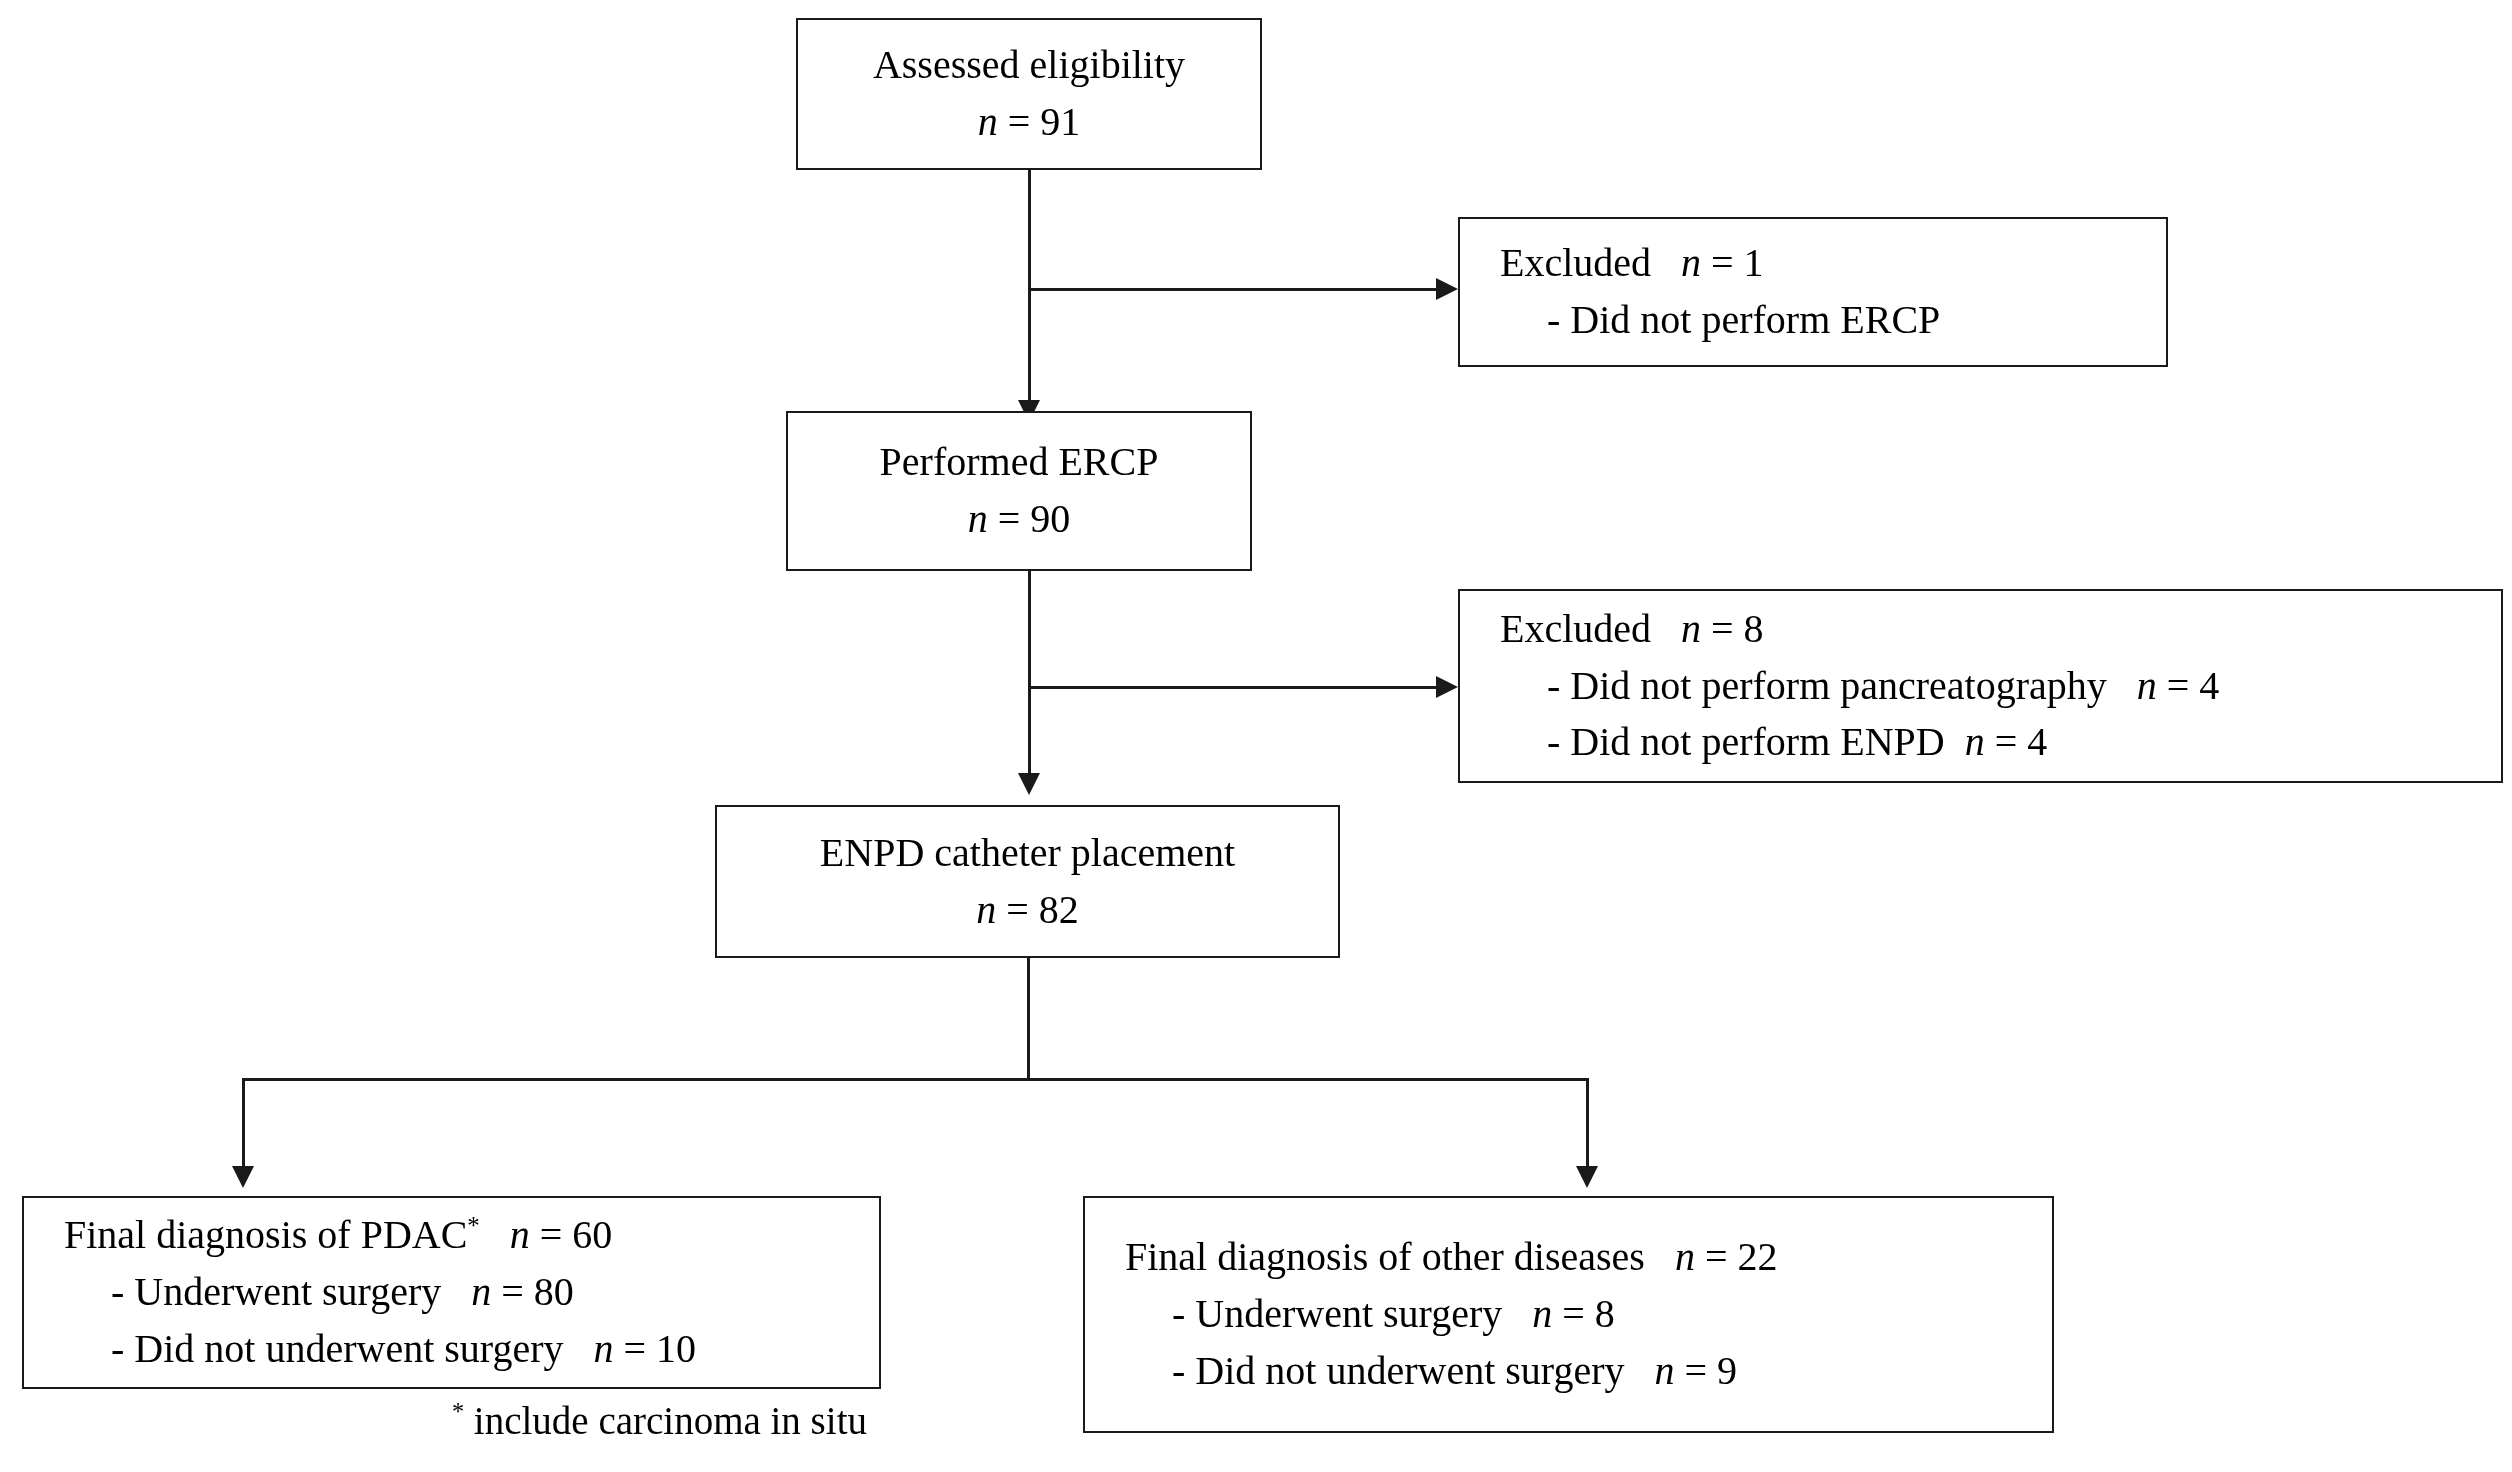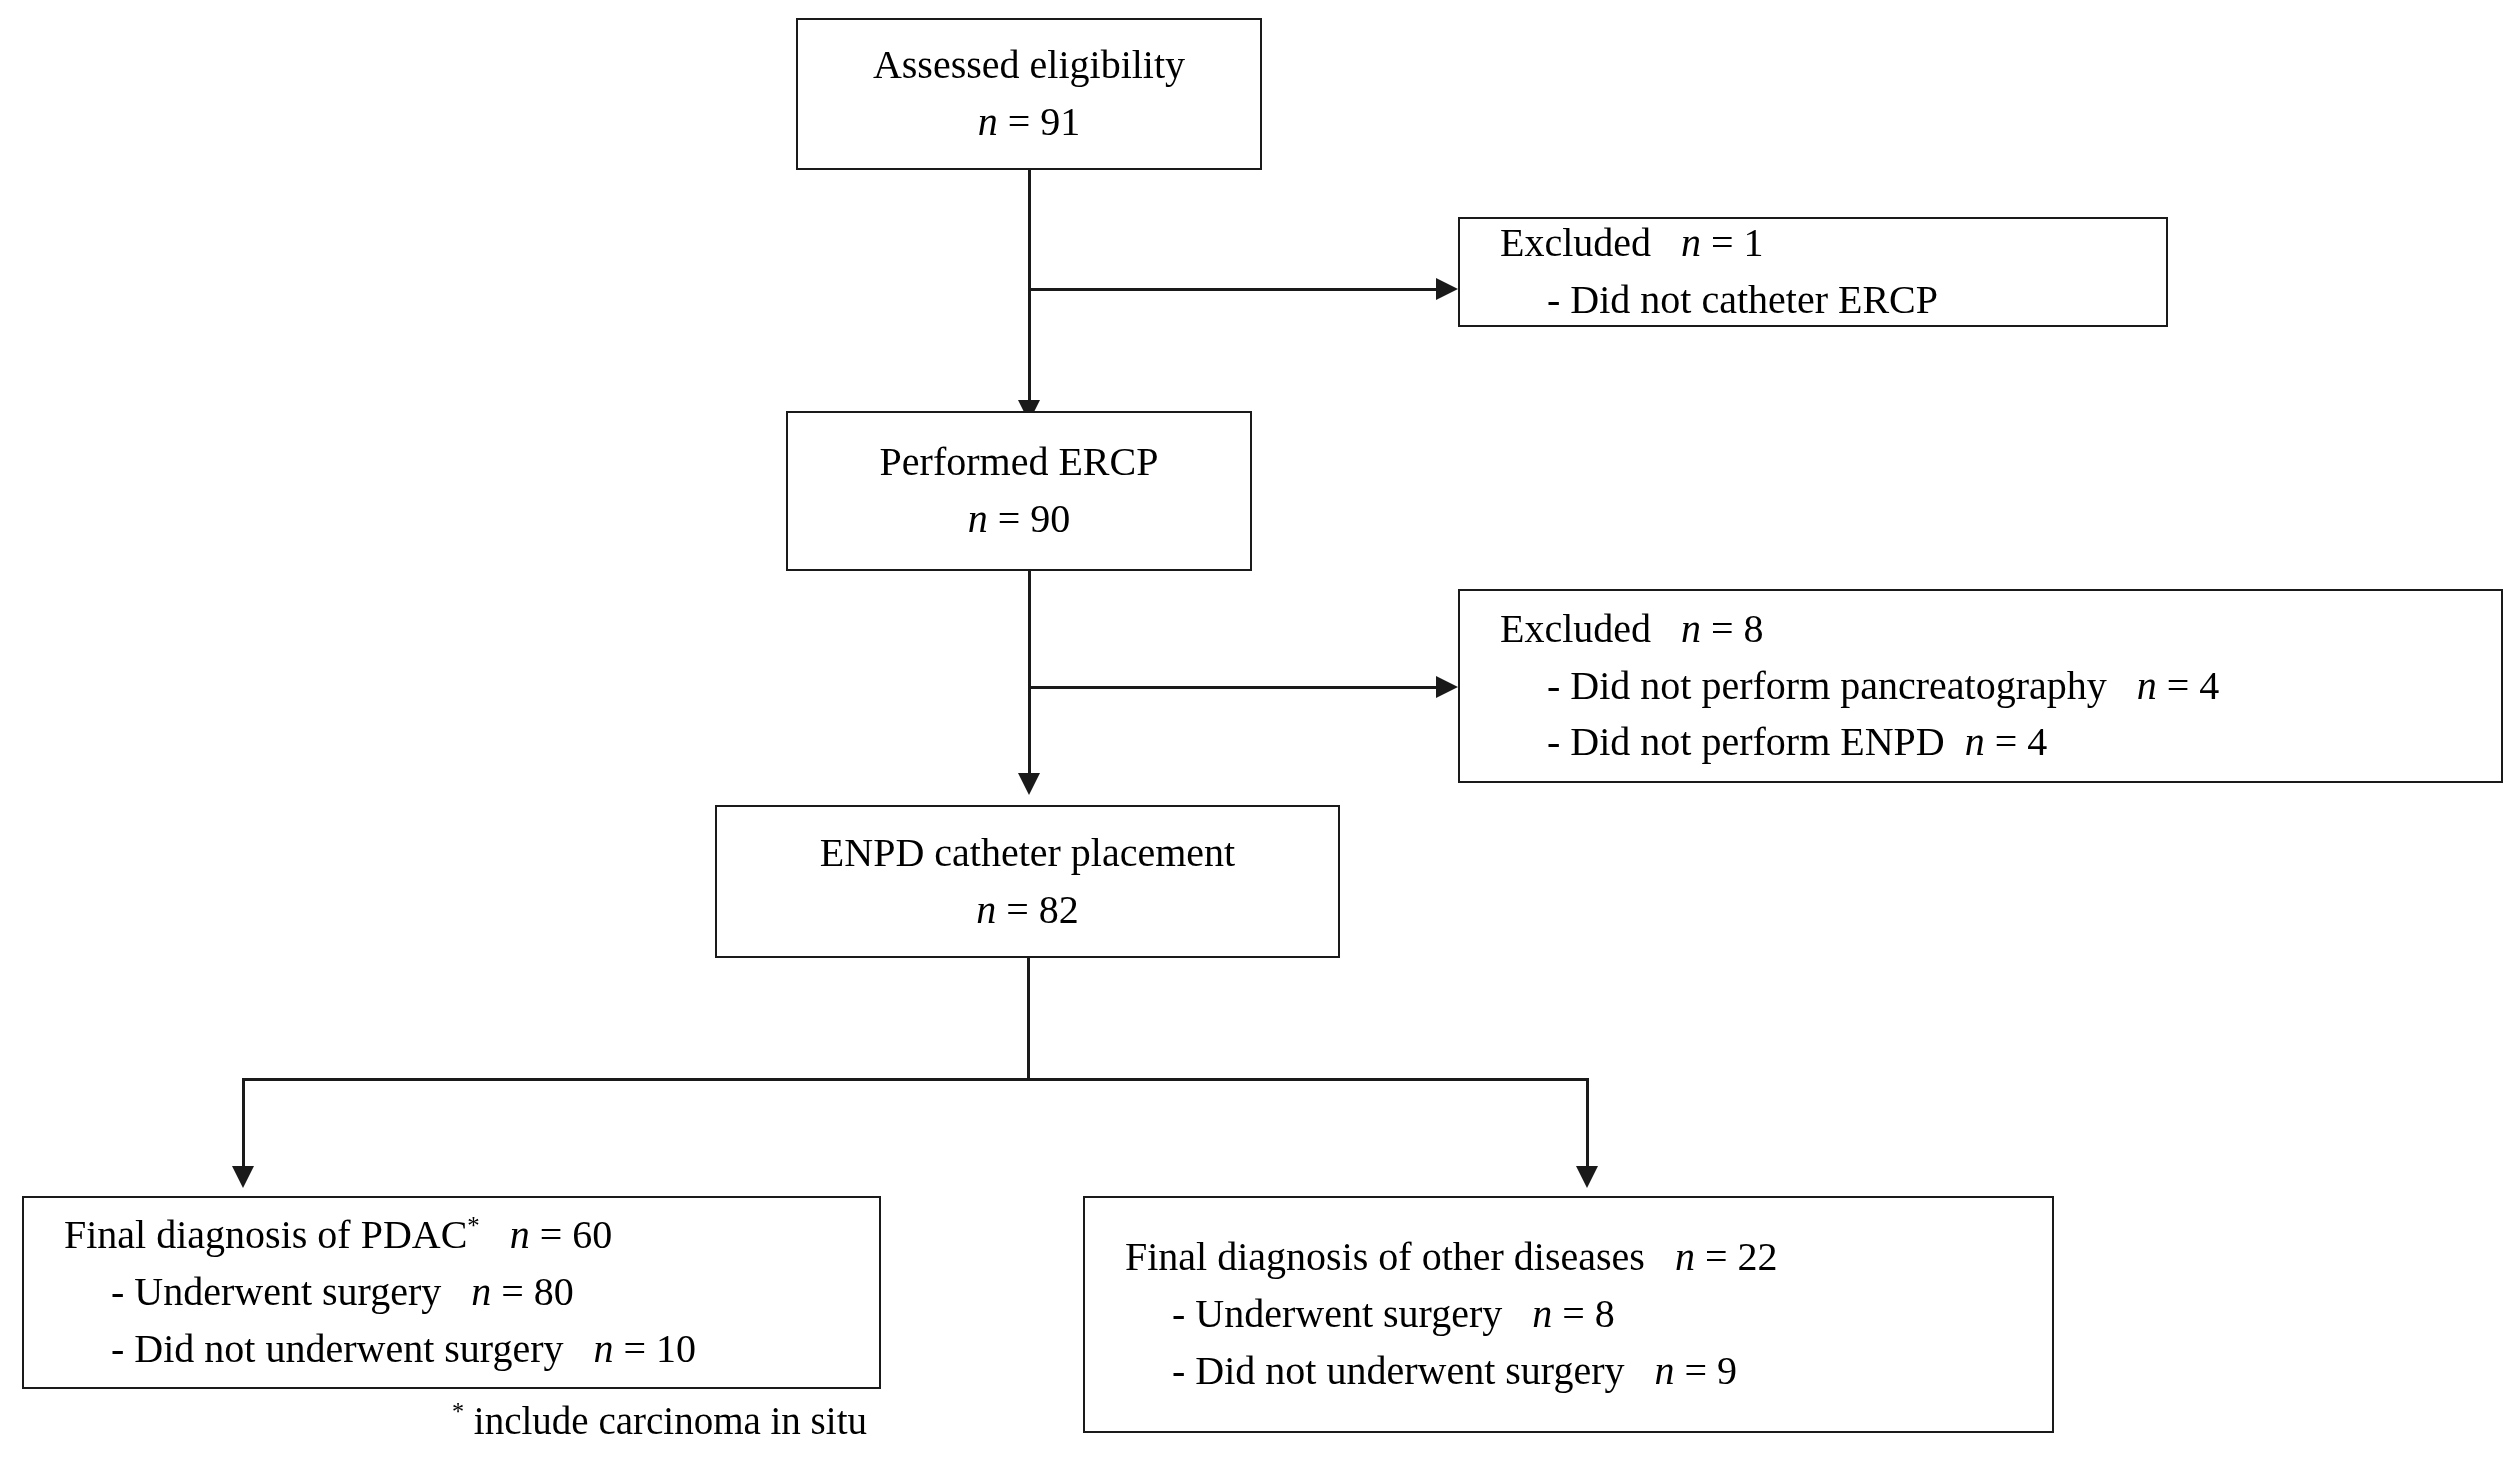--- a/index.html
+++ b/index.html
@@ -93,28 +93,28 @@
       <span class="ital">n</span>
       <span>= 91</span>
     </div>
   </div>
 
   <div class="conn vline" style="left:1028px; top:170px; height:241px;"></div>
   <div class="arrow-down" style="left:1018px; top:400px;"></div>
   <div class="conn hline" style="left:1028px; top:288px; width:413px;"></div>
   <div class="arrow-right" style="left:1436px; top:278px;"></div>
 
-  <div class="node left" style="left:1458px; top:217px; width:710px; height:110px;">
+  <div class="node left" style="left:1458px; top:217px; width:710px; height:150px;">
     <div class="line-row">
       <span>Excluded</span>
       &nbsp;&nbsp;<span class="ital">n</span>
       <span>= 1</span>
     </div>
     <div class="line-row indent">
-      <span>- Did not catheter ERCP</span>
+      <span>- Did not perform ERCP</span>
     </div>
   </div>
 
   <div class="node center" style="left:786px; top:411px; width:466px; height:160px;">
     <div class="line-row">Performed ERCP</div>
     <div class="line-row">
       <span class="ital">n</span>
       <span>= 90</span>
     </div>
   </div>

